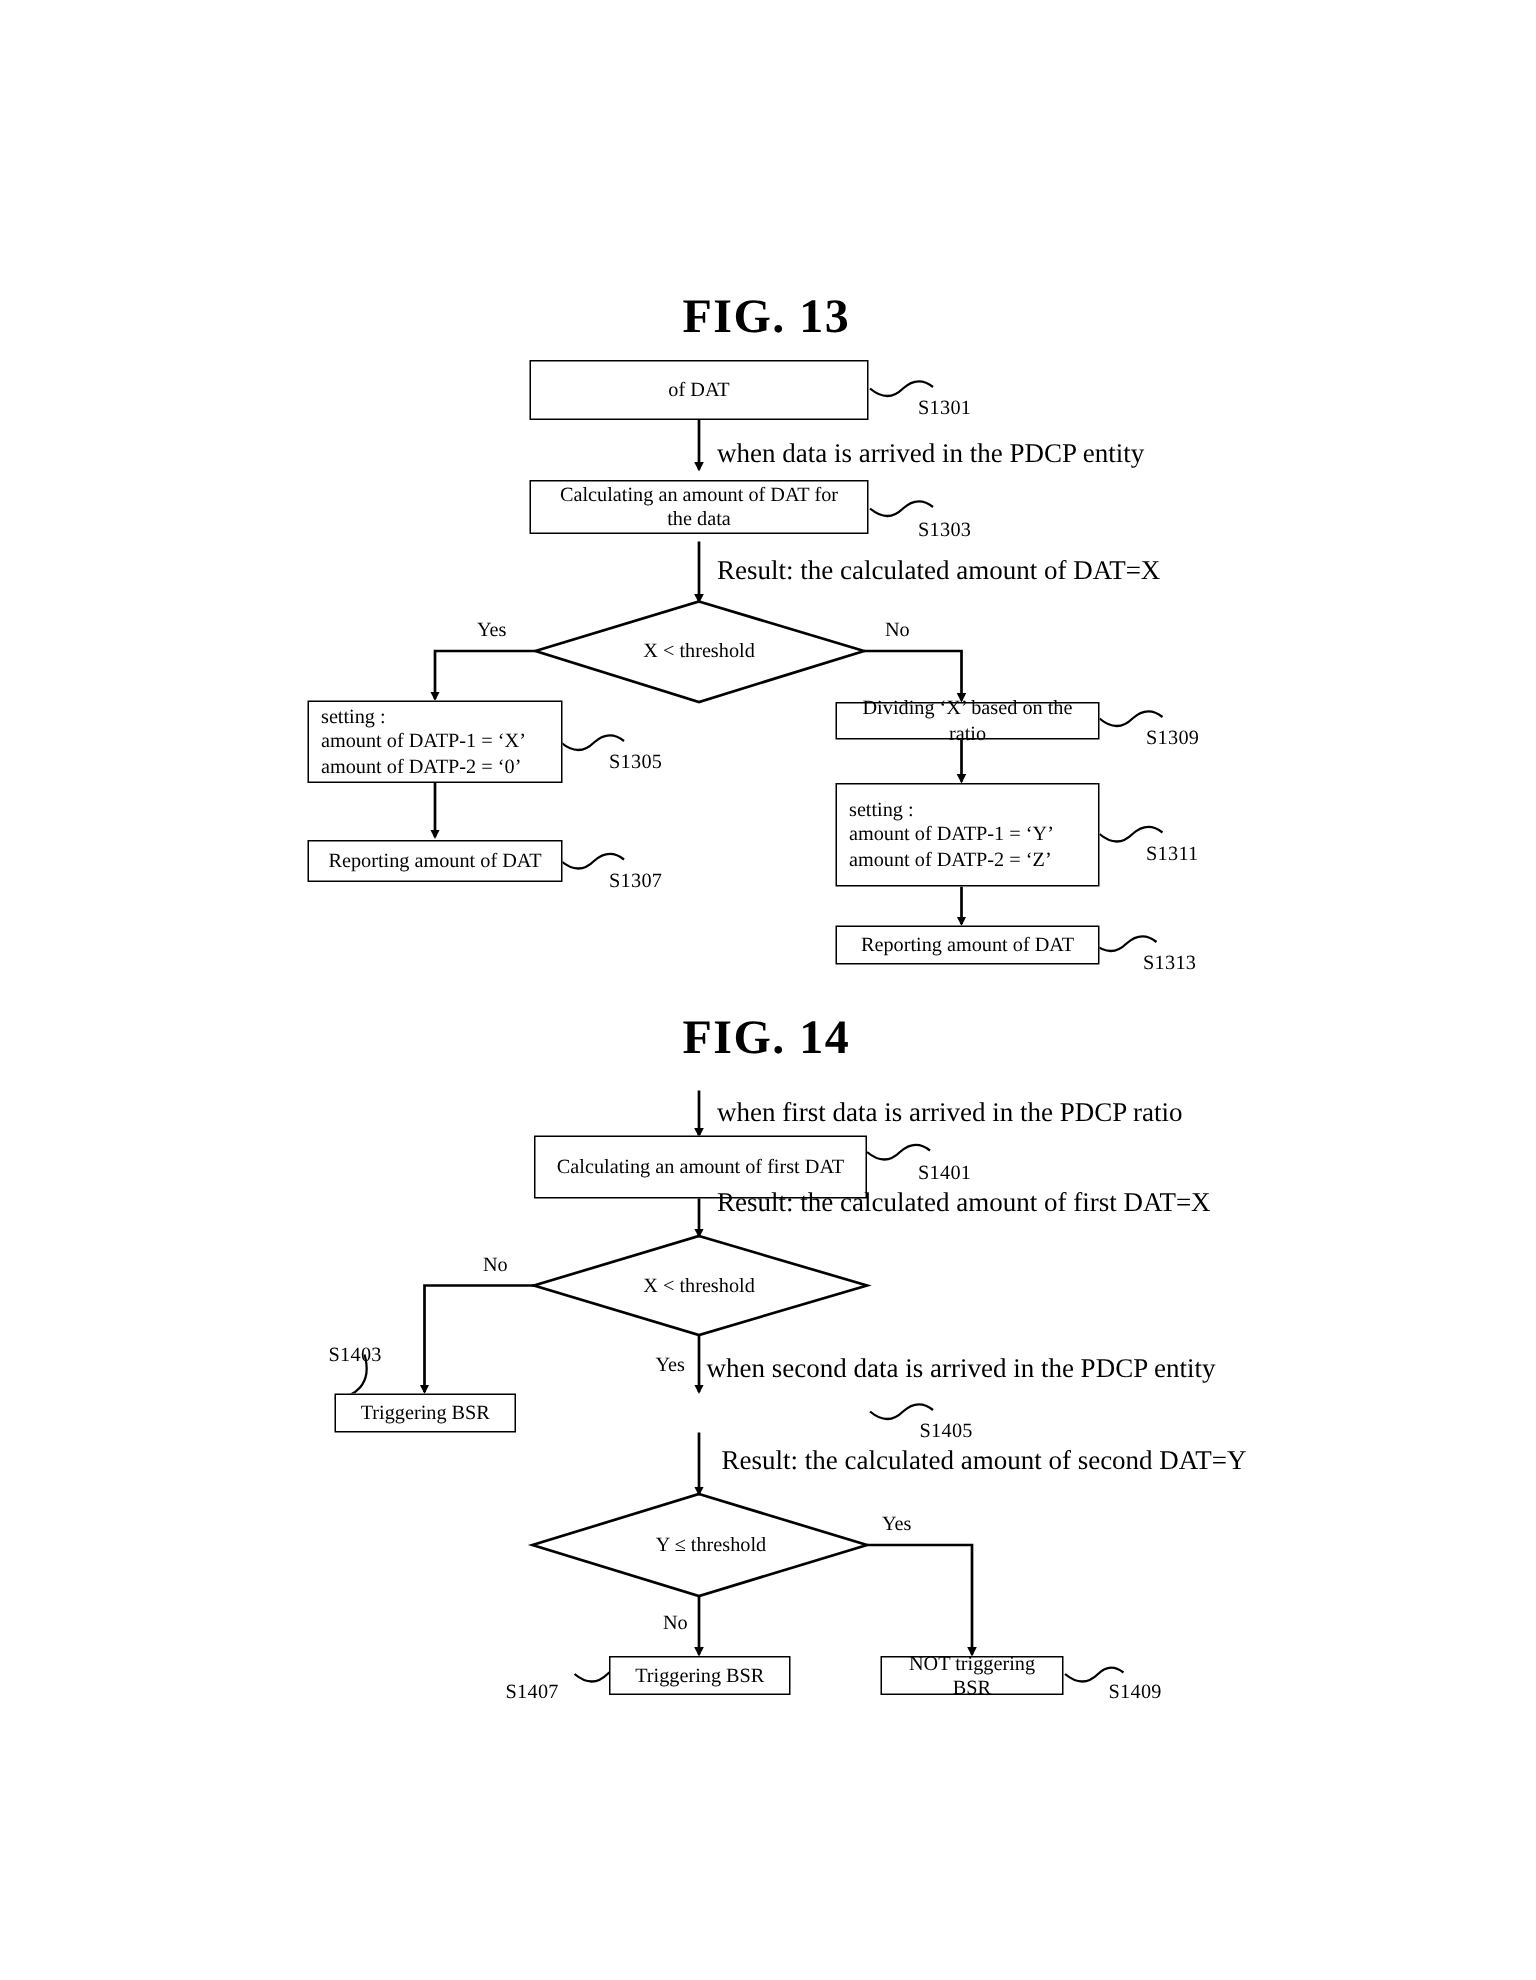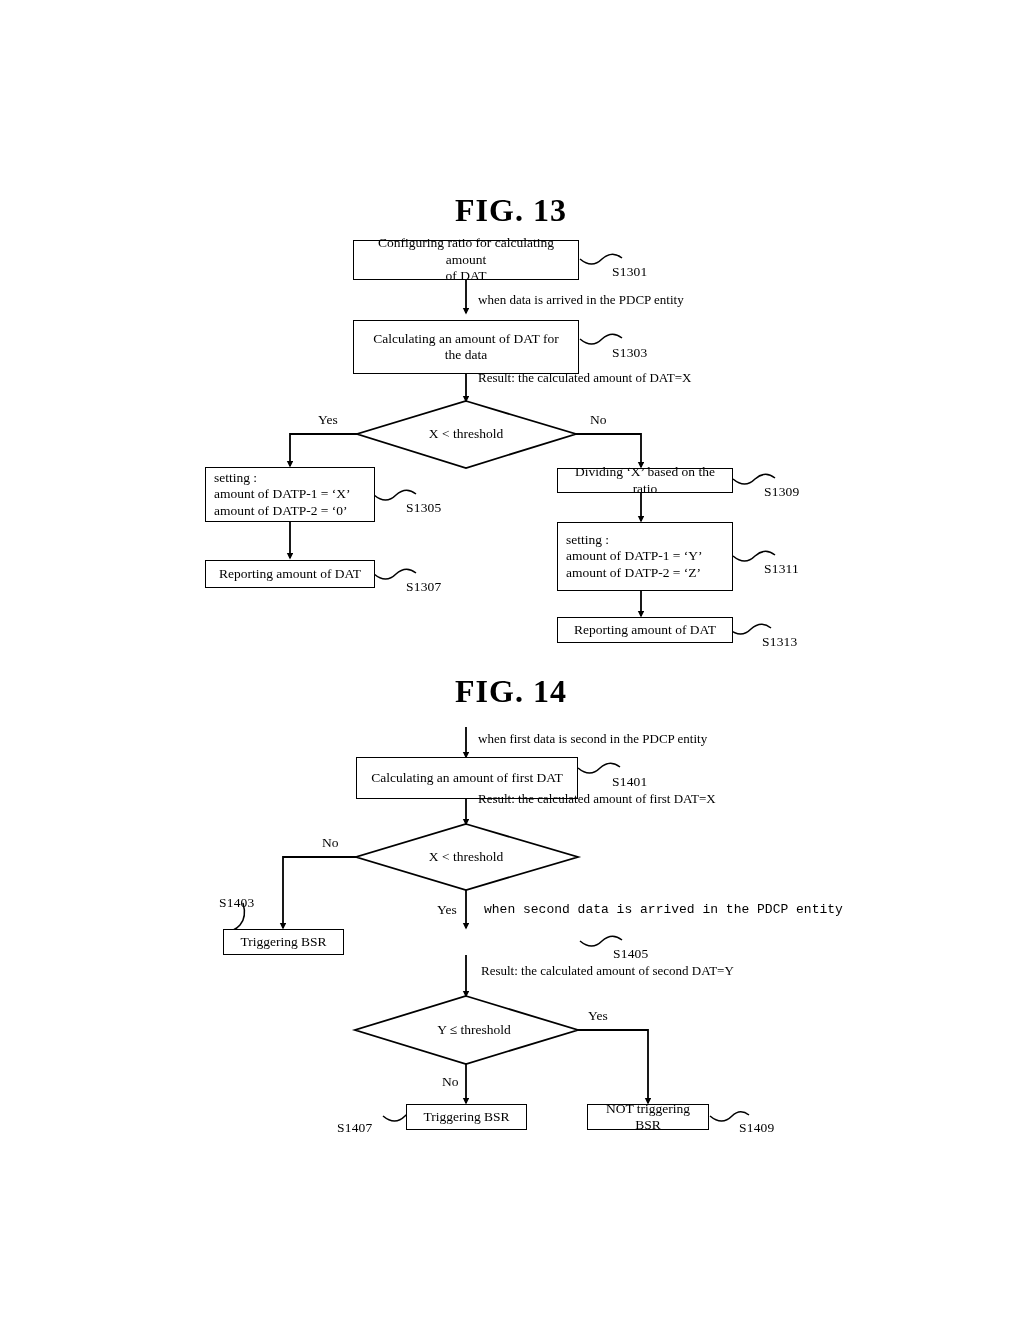--- a/index.html
+++ b/index.html
@@ -82,21 +82,21 @@
   .diamond-label {
     position: absolute;
     font-size: 13.5px;
     white-space: nowrap;
     text-align: center;
   }
 
   
   .note {
     position: absolute;
-    font-size: 13px;
+    font-size: 18px;
     white-space: nowrap;
   }
   .step-ref {
     position: absolute;
     font-size: 13.5px;
     white-space: nowrap;
     letter-spacing: 0.2px;
     margin-top: 14px;
   }
   .branch-lbl {
@@ -167,29 +167,28 @@
 
     <path d="M383,1116 q12,10 22,0 q8,-8 17,-1" fill="none" stroke="#000" stroke-width="1.5"></path>
 
     <path d="M710,1116 q12,10 22,0 q8,-8 17,-1" fill="none" stroke="#000" stroke-width="1.5"></path>
   </svg>
 
   <div class="fig-title" style="left:455px; top:192px;">FIG. 13</div>
 
   <div class="box" style="left:353px; top:240px; width:226px; height:40px;">
     <div>
-      <span class="ml">Configuring ratio for calculating amount</span>
       <span class="ml">of DAT</span>
     </div>
   </div>
   <div class="step-ref" style="left:612px; top:250px;">S1301</div>
 
   <div class="note" style="left:478px; top:292px;">when data is arrived in the PDCP entity</div>
 
-  <div class="box" style="left:353px; top:320px; width:226px; height:54px;">
+  <div class="box" style="left:353px; top:320px; width:226px; height:36px;">
     <div>
       <span class="ml">Calculating an amount of DAT for</span>
       <span class="ml">the data</span>
     </div>
   </div>
   <div class="step-ref" style="left:612px; top:331px;">S1303</div>
 
   <div class="note" style="left:478px; top:370px;">Result: the calculated amount of DAT=X</div>
 
   <div class="diamond-label" style="left:367px; top:426px; width:198px;">X &lt; threshold</div>
@@ -225,41 +224,41 @@
   </div>
   <div class="step-ref" style="left:764px; top:547px;">S1311</div>
 
   <div class="box" style="left:557px; top:617px; width:176px; height:26px;">
     <span>Reporting amount of DAT</span>
   </div>
   <div class="step-ref" style="left:762px; top:620px;">S1313</div>
 
   <div class="fig-title" style="left:455px; top:673px;">FIG. 14</div>
 
-  <div class="note" style="left:478px; top:731px;">when first data is second in the PDCP entity</div>
+  <div class="note" style="left:478px; top:731px;">when first data is arrived in the PDCP ratio</div>
 
   <div class="box" style="left:356px; top:757px; width:222px; height:42px;">
     <span>Calculating an amount of first DAT</span>
   </div>
   <div class="step-ref" style="left:612px; top:760px;">S1401</div>
 
   <div class="note" style="left:478px; top:791px;">Result: the calculated amount of first DAT=X</div>
 
   <div class="diamond-label" style="left:367px; top:849px; width:198px;">X &lt; threshold</div>
 
   <div class="branch-lbl" style="left:322px; top:835px;">No</div>
   <div class="branch-lbl" style="left:437px; top:902px;">Yes</div>
 
   <div class="step-ref" style="left:219px; top:881px;">S1403</div>
 
   <div class="box" style="left:223px; top:929px; width:121px; height:26px;">
     <span>Triggering BSR</span>
   </div>
 
-  <div class="note" style="left:484px; top:902px;font-family:Liberation Mono, monospace;">when second data is arrived in the PDCP entity</div>
+  <div class="note" style="left:471px; top:902px;">when second data is arrived in the PDCP entity</div>
 
   <div class="step-ref" style="left:613px; top:932px;">S1405</div>
 
   <div class="note" style="left:481px; top:963px;">Result: the calculated amount of second DAT=Y</div>
 
   <div class="diamond-label" style="left:375px; top:1022px; width:198px;">Y ≤ threshold</div>
 
   <div class="branch-lbl" style="left:588px; top:1008px;">Yes</div>
   <div class="branch-lbl" style="left:442px; top:1074px;">No</div>
 

